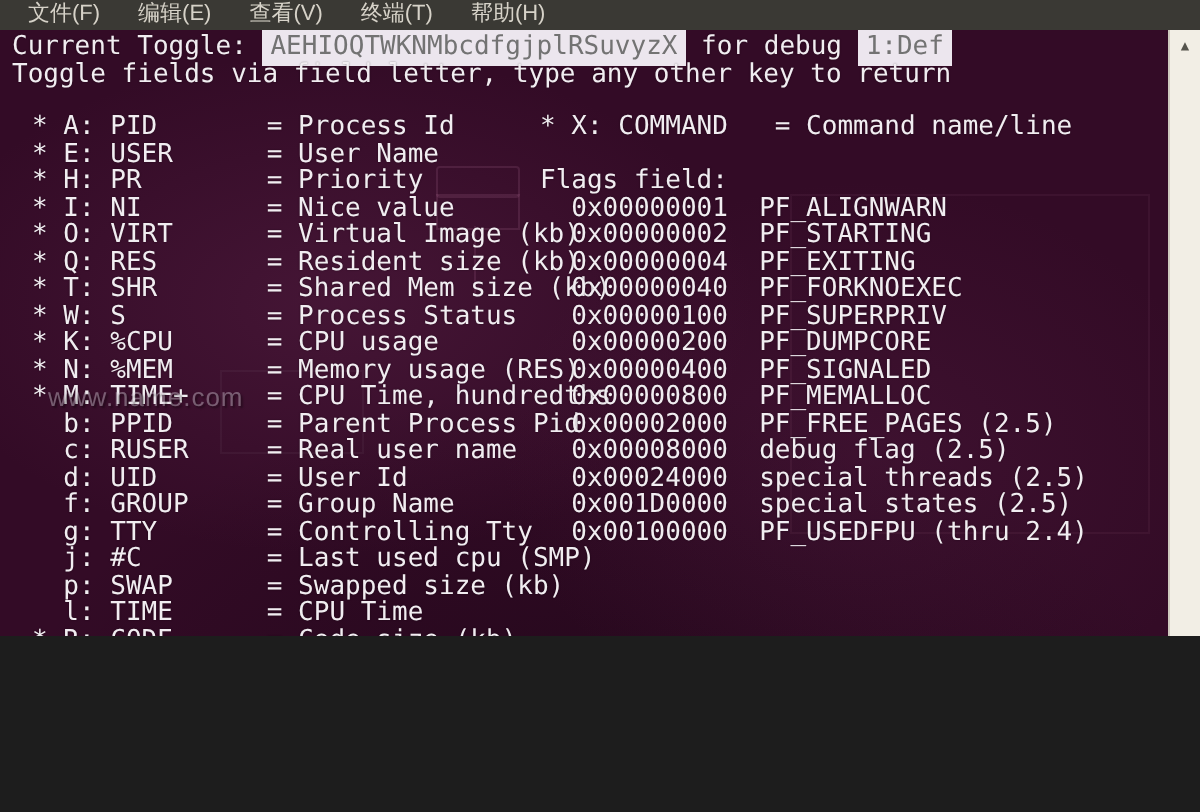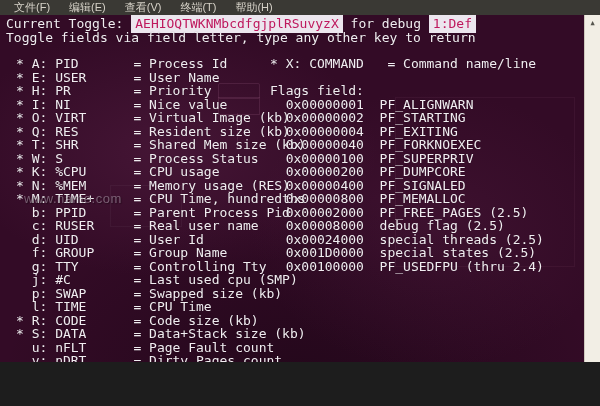--- a/index.html
+++ b/index.html
@@ -1,17 +1,17 @@
 <!DOCTYPE html>
 <html><head>
 <meta charset="utf-8">
 <style>
   html,body{margin:0;padding:0;background:#1d1d1d;}
   .screen{
-    position:relative;width:600px;height:362px;overflow:hidden;
+    position:relative;width:600px;height:318px;overflow:hidden;
     font-family:"DejaVu Sans Mono","Liberation Mono",monospace;
   }
   
   .menubar{
     position:absolute;left:0;top:0;width:600px;height:15px;
     background:#3a3934;display:flex;align-items:center;
     font-family:"Liberation Sans","DejaVu Sans",sans-serif;
     font-size:11px;color:#d6d2c8;z-index:30;
   }
   .menubar .mi{padding:0 5px;margin-left:9px;cursor:default;line-height:15px;}
@@ -26,21 +26,21 @@
   }
   pre{
     margin:0;position:absolute;white-space:pre;
     font-family:"DejaVu Sans Mono","Liberation Mono",monospace;
     font-size:13px;line-height:13.5px;color:#f1edf1;
     text-shadow:0 0 1px rgba(0,0,0,0.4);
   }
   .hdr{left:6px;top:2px;}
   .colL{left:16px;top:42px;}
   .colR{left:270px;top:42px;}
-  .hl{background:#ece6ee;color:#be185d;padding:2px 4px;text-shadow:none;}
+  .hl{background:#ece6ee;color:#737373;padding:2px 4px;text-shadow:none;}
   
   .ghost{position:absolute;border:1px solid rgba(255,170,215,0.11);pointer-events:none;}
   .g1{left:218px;top:68px;width:40px;height:14px;border-radius:2px;}
   .g2{left:218px;top:82px;width:40px;height:16px;}
   .g2v{left:237px;top:98px;width:1px;height:34px;border:none;background:rgba(255,170,215,0.10);}
   .g3{left:395px;top:82px;width:178px;height:168px;border-color:rgba(255,170,215,0.05);}
   .g4{left:110px;top:170px;width:70px;height:40px;border-color:rgba(255,255,255,0.04);}
   
   .wm{
     position:absolute;left:24px;top:176px;

